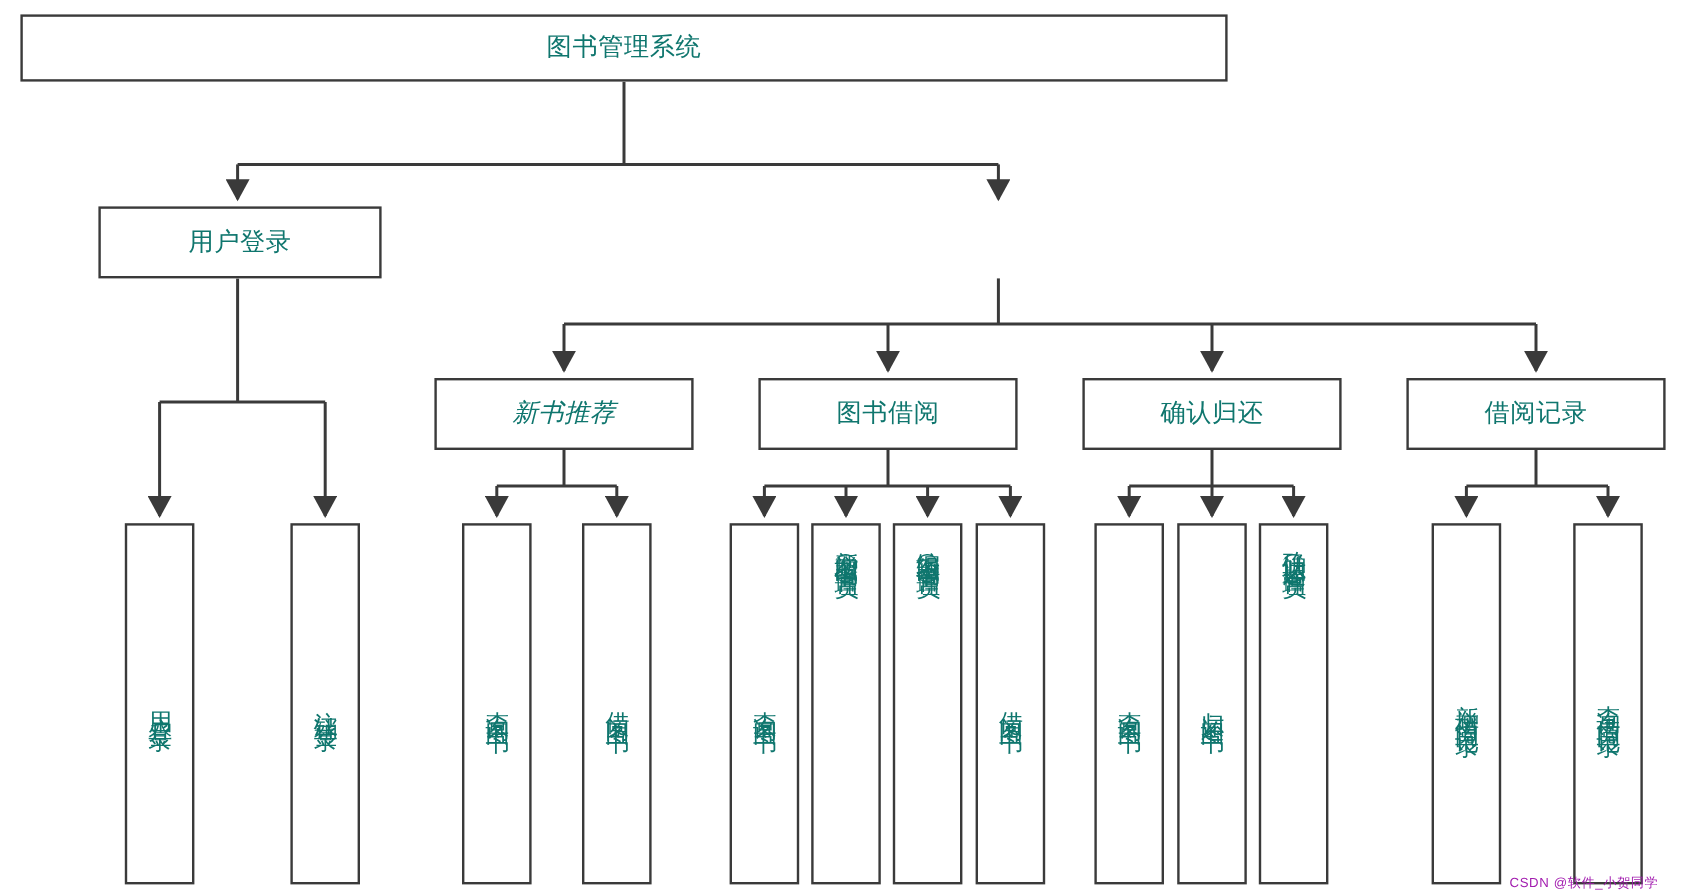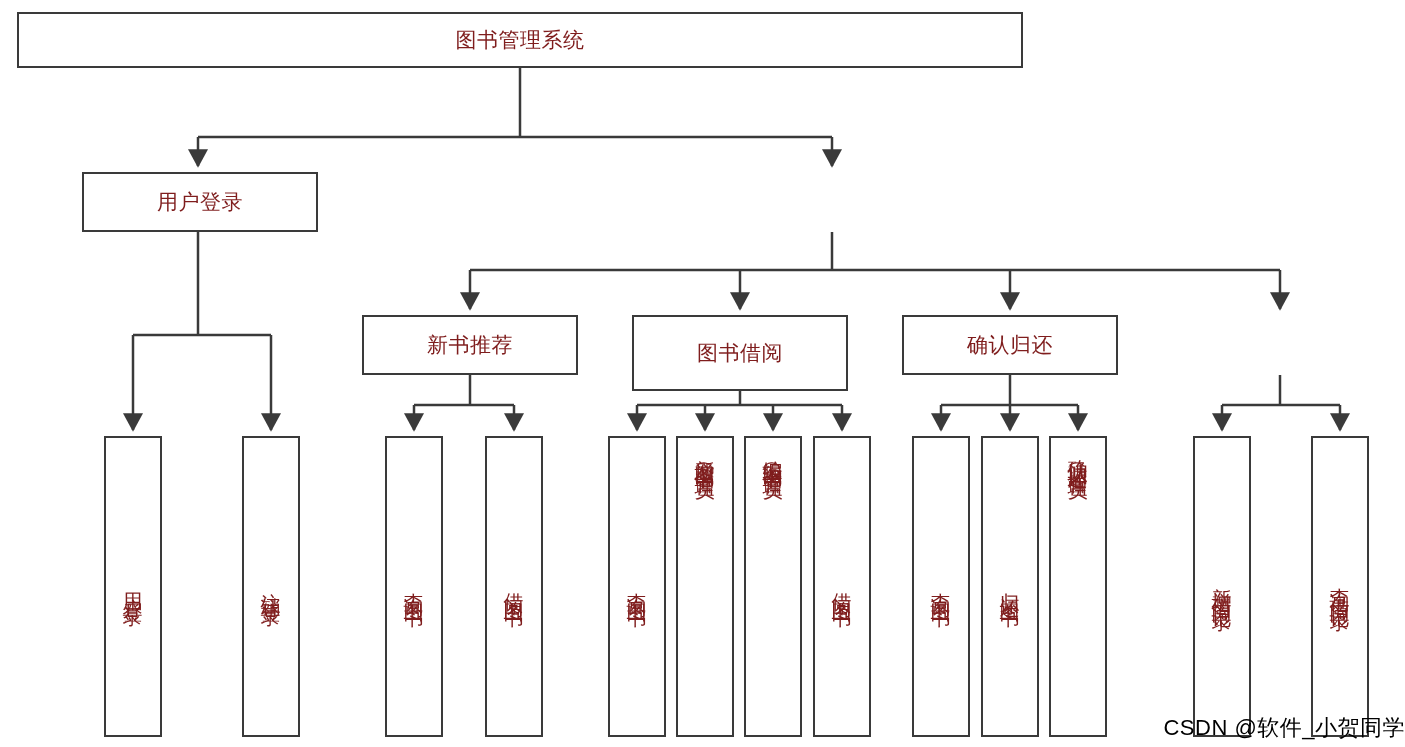--- a/index.html
+++ b/index.html
@@ -29,21 +29,21 @@
     position: absolute;
     box-sizing: border-box;
     background: #ffffff;
     border: 2.5px solid #3a3a3a;
     display: flex;
     align-items: center;
     justify-content: center;
     overflow: hidden;
   }
   .node-label {
-    color: #7f1d1d;
+    color: #0f766e;
     font-size: 21px;
     letter-spacing: 0.5px;
     white-space: nowrap;
     line-height: 1.1;
   }
   
   .node.horiz .node-label {
     writing-mode: horizontal-tb;
   }
   
@@ -62,24 +62,24 @@
   }
   .node.vert.tall-text .node-label {
     letter-spacing: 3px;
   }
   .node.vert.center-text {
     align-items: center;
     padding-top: 0;
   }
   .watermark {
     position: absolute;
-    right: 0;
+    right: 23px;
     bottom: 4px;
-    font-size: 22px;
-    color: #000000;
+    font-size: 11px;
+    color: #a21caf;
     letter-spacing: 0.5px;
     white-space: nowrap;
   }
 </style>
 </head>
 <body>
 
 <div id="canvas">
 
   <svg class="connectors" viewBox="0 0 1405 747" xmlns="http://www.w3.org/2000/svg">
@@ -133,29 +133,32 @@
   </svg>
 
   <div class="node horiz" style="left:17px; top:12px; width:1006px; height:56px;">
     <span class="node-label">图书管理系统</span>
   </div>
 
   <div class="node horiz" style="left:82px; top:172px; width:236px; height:60px;">
     <span class="node-label">用户登录</span>
   </div>
 
-  <div class="node horiz" style="left:362px; top:315px; width:216px; height:60px;">
+  <div class="node horiz" style="left:362px; top:315px; width:216px; height:60px;font-style:italic;">
     <span class="node-label">新书推荐</span>
   </div>
-  <div class="node horiz" style="left:632px; top:315px; width:216px; height:76px;justify-content:center;">
+  <div class="node horiz" style="left:632px; top:315px; width:216px; height:60px;justify-content:center;">
     <span class="node-label">图书借阅</span>
   </div>
   <div class="node horiz" style="left:902px; top:315px; width:216px; height:60px;">
     <span class="node-label">确认归还</span>
   </div>
+  <div class="node horiz" style="left:1172px; top:315px; width:216px; height:60px;">
+    <span class="node-label">借阅记录</span>
+  </div>
 
   <div class="node vert center-text" style="left:104px; top:436px; width:58px; height:301px;">
     <span class="node-label">用户登录</span>
   </div>
   <div class="node vert center-text" style="left:242px; top:436px; width:58px; height:301px;">
     <span class="node-label">注销登录</span>
   </div>
 
   <div class="node vert center-text" style="left:385px; top:436px; width:58px; height:301px;">
     <span class="node-label">查询图书</span>

